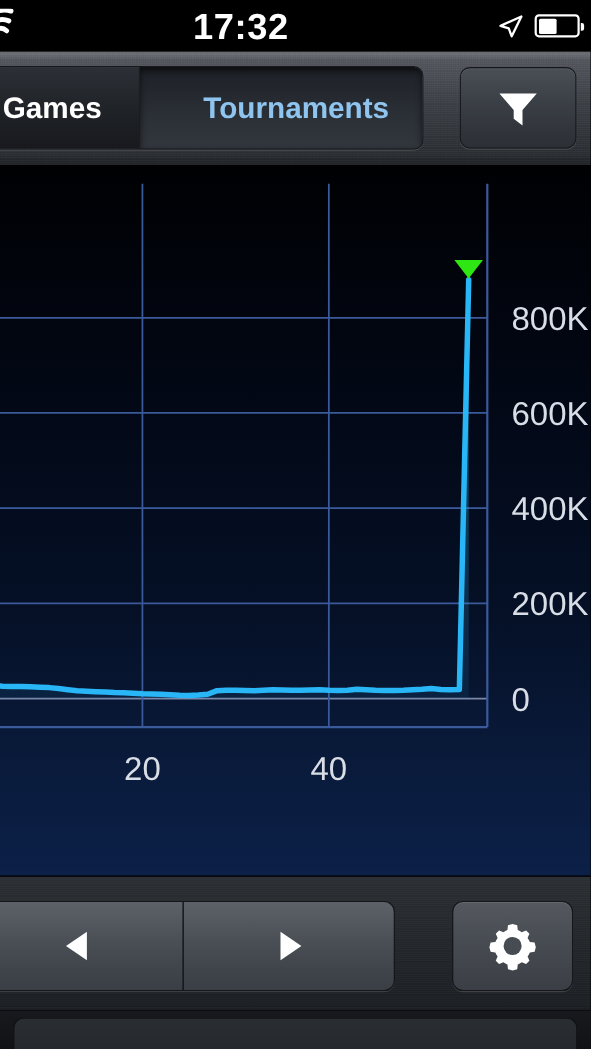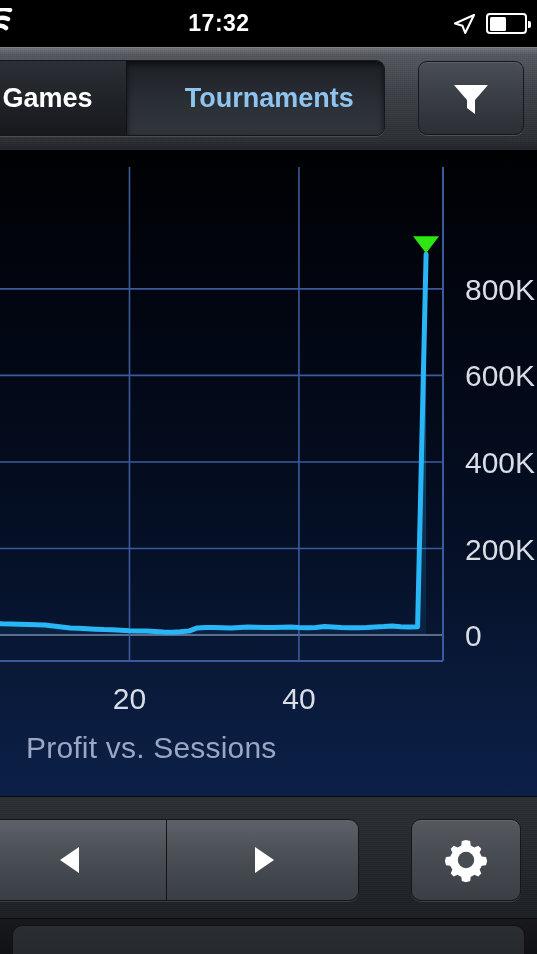--- a/index.html
+++ b/index.html
@@ -14,21 +14,21 @@
 
   
   .statusbar {
     position:absolute; top:0; left:0; width:537px; height:47px;
     background:#000;
   }
   .sb-wifi { position:absolute; left:-14px; top:8px; width:40px; height:30px; }
   .sb-time {
     position:absolute; left:0; top:0; width:438px; height:47px;
     display:flex; align-items:center; justify-content:center;
-    color:#fff; font-size:23px; font-weight:bold; letter-spacing:0.5px;
+    color:#fff; font-size:33px; font-weight:bold; letter-spacing:0.5px;
   }
   .sb-right {
     position:absolute; right:10px; top:0; height:47px;
     display:flex; align-items:center; gap:10px;
   }
   .sb-loc { width:24px; height:24px; }
   .battery {
     position:relative; width:41px; height:21px;
     border:2px solid #fff; border-radius:4px;
   }
@@ -207,21 +207,20 @@
         <path d="M-40.0 495.3 L-31.5 473.7 L-23.1 471.9 L-14.6 471.9 L-6.1 472.4 L2.4 472.8 L10.8 473.0 L19.3 473.2 L27.8 473.4 L36.3 473.7 L44.7 474.1 L53.2 475.0 L61.7 476.0 L70.2 476.9 L78.6 477.3 L87.1 477.8 L95.6 478.2 L104.1 478.6 L112.5 478.8 L121.0 479.3 L129.5 479.7 L137.9 479.9 L146.4 480.1 L154.9 480.6 L163.4 481.0 L171.8 481.2 L180.3 480.8 L188.8 480.1 L197.3 476.9 L205.7 476.5 L214.2 476.5 L222.7 476.7 L231.2 476.9 L239.6 476.5 L248.1 476.0 L256.6 476.3 L265.1 476.5 L273.5 476.5 L282.0 476.3 L290.5 476.0 L298.9 476.5 L307.4 476.7 L315.9 476.5 L324.4 475.6 L332.8 476.0 L341.3 476.5 L349.8 476.7 L358.3 476.7 L366.7 476.5 L375.2 476.0 L383.7 475.6 L392.2 475.0 L400.6 475.8 L409.1 476.0 L417.6 475.8 L426.1 103.3" fill="none" stroke="#29b6f6" stroke-width="5" stroke-linejoin="round" stroke-linecap="round"></path>
         <path d="M 413.05263157894734 85.26923076923077 L 439.05263157894734 85.26923076923077 L 426.05263157894734 102.26923076923077 Z" fill="#2ee611"></path>
         <text x="465" y="495.03846153846155" fill="#d8dde6" font-size="30" font-family="&quot;Liberation Sans&quot;, sans-serif">0</text>
         <text x="465" y="408.5" fill="#d8dde6" font-size="30" font-family="&quot;Liberation Sans&quot;, sans-serif">200K</text>
         <text x="465" y="321.96153846153845" fill="#d8dde6" font-size="30" font-family="&quot;Liberation Sans&quot;, sans-serif">400K</text>
         <text x="465" y="235.42307692307696" fill="#d8dde6" font-size="30" font-family="&quot;Liberation Sans&quot;, sans-serif">600K</text>
         <text x="465" y="148.88461538461542" fill="#d8dde6" font-size="30" font-family="&quot;Liberation Sans&quot;, sans-serif">800K</text>
         <text x="129.4736842105263" y="558" fill="#d8dde6" font-size="30" text-anchor="middle" font-family="&quot;Liberation Sans&quot;, sans-serif">20</text>
         <text x="298.9473684210526" y="558" fill="#d8dde6" font-size="30" text-anchor="middle" font-family="&quot;Liberation Sans&quot;, sans-serif">40</text>
       </svg>
-    <div class="chart-title">Profit vs. Sessions</div>
   </div>
 
   <div class="toolbar">
     <div class="navseg">
       <div class="navseg-btn">
         <svg width="46" height="46" viewBox="0 0 46 46">
           <path d="M31 10 L31 36 L12 23 Z" fill="#ffffff"></path>
         </svg>
       </div>
       <div class="navseg-btn">

